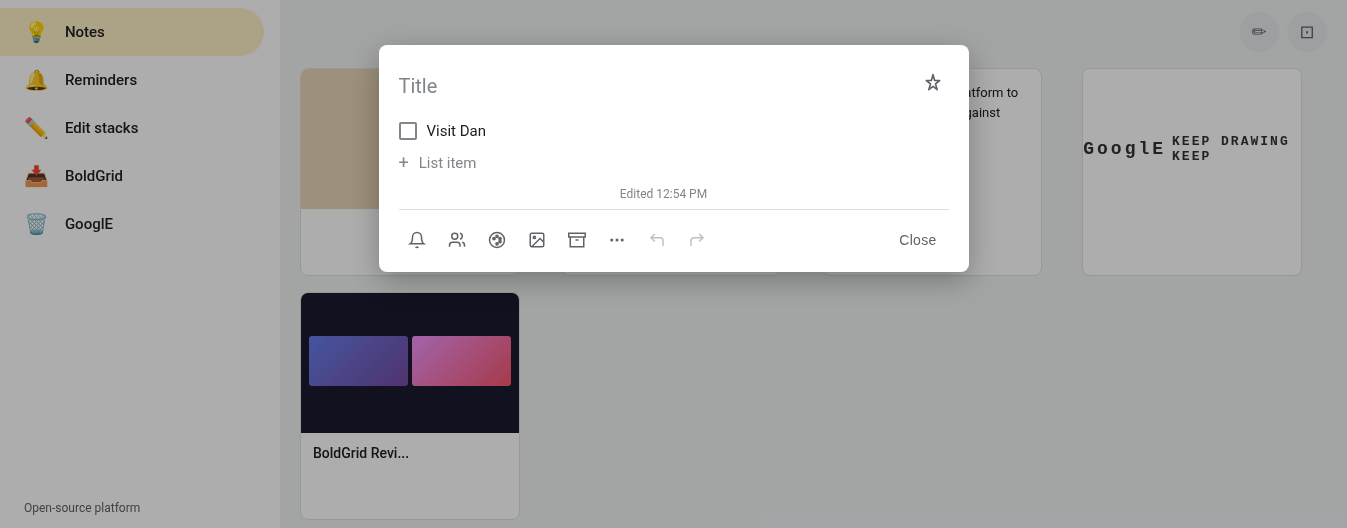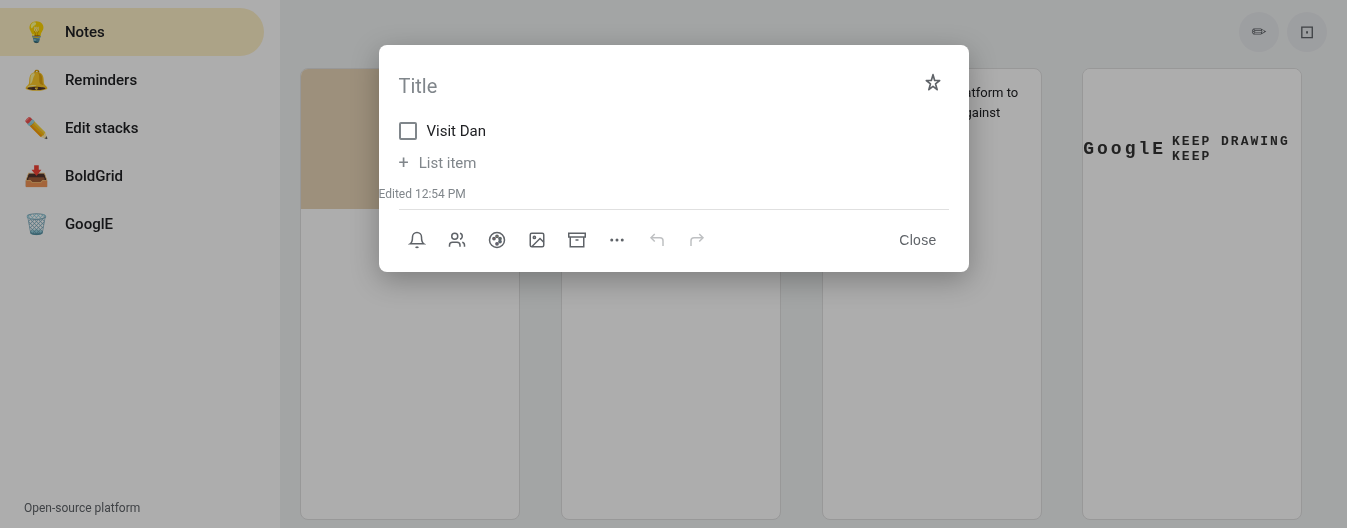--- a/index.html
+++ b/index.html
@@ -279,21 +279,21 @@
     .modal-footer {
       display: flex;
       align-items: center;
       justify-content: space-between;
       padding: 8px 20px 14px 20px;
       gap: 24px;
     }
     .modal-edited {
       font-size: 12px;
       color: #80868b;
-      text-align: left;
+      text-align: center;
       padding-bottom: 4px;
       padding-right: 20px;
     }
 
     .modal-actions {
       display: flex;
       align-items: center;
       gap: 4px;
     }
     .action-btn {
@@ -421,20 +421,31 @@
       <p class="review-text">We're reviewing this platform to see how it stacks up against rivals.</p>
     </div>
 
     <div class="card" style="max-width:220px;">
       <div class="card-image doodle-card-img" style="height:160px; font-family: Liberation Mono, monospace; font-size:18px; letter-spacing:3px; color:#333; flex-direction:row; gap:6px;">
         <div>GooglE</div>
         <div style="font-size:13px; letter-spacing:2px;">KEEP DRAWING KEEP</div>
       </div>
     </div>
 
+    <div class="card" style="max-width:220px;">
+      <div class="card-image boldgrid-card-img">
+        <div class="boldgrid-row">
+          <div class="boldgrid-thumb"></div>
+          <div class="boldgrid-thumb orange"></div>
+        </div>
+      </div>
+      <div class="card-body">
+        <div class="card-title">BoldGrid Revi...</div>
+      </div>
+    </div>
   </div>
 </div>
 
 <div class="overlay"></div>
 
 <div class="modal">
   <div class="modal-header">
     <span class="modal-title">Title</span>
     <button class="modal-pin-btn">
       <svg width="20" height="20" viewBox="0 0 24 24" fill="none" stroke="#5f6368" stroke-width="2" stroke-linecap="round" stroke-linejoin="round">

